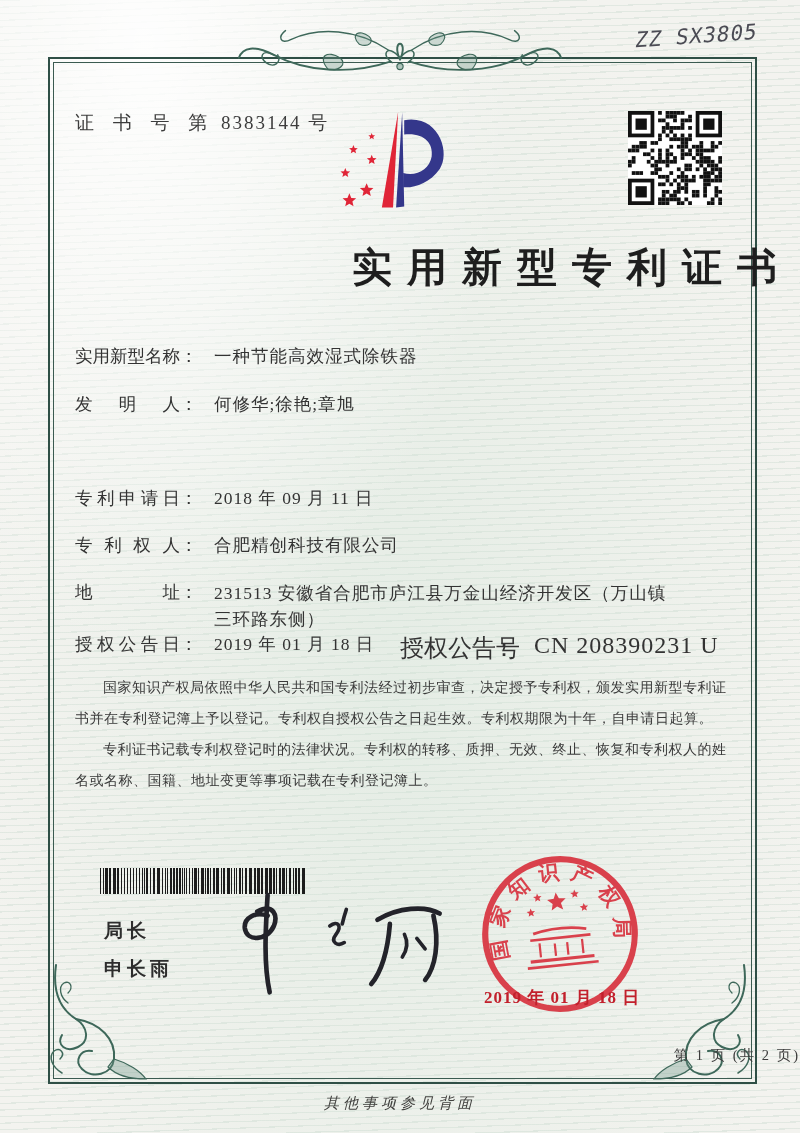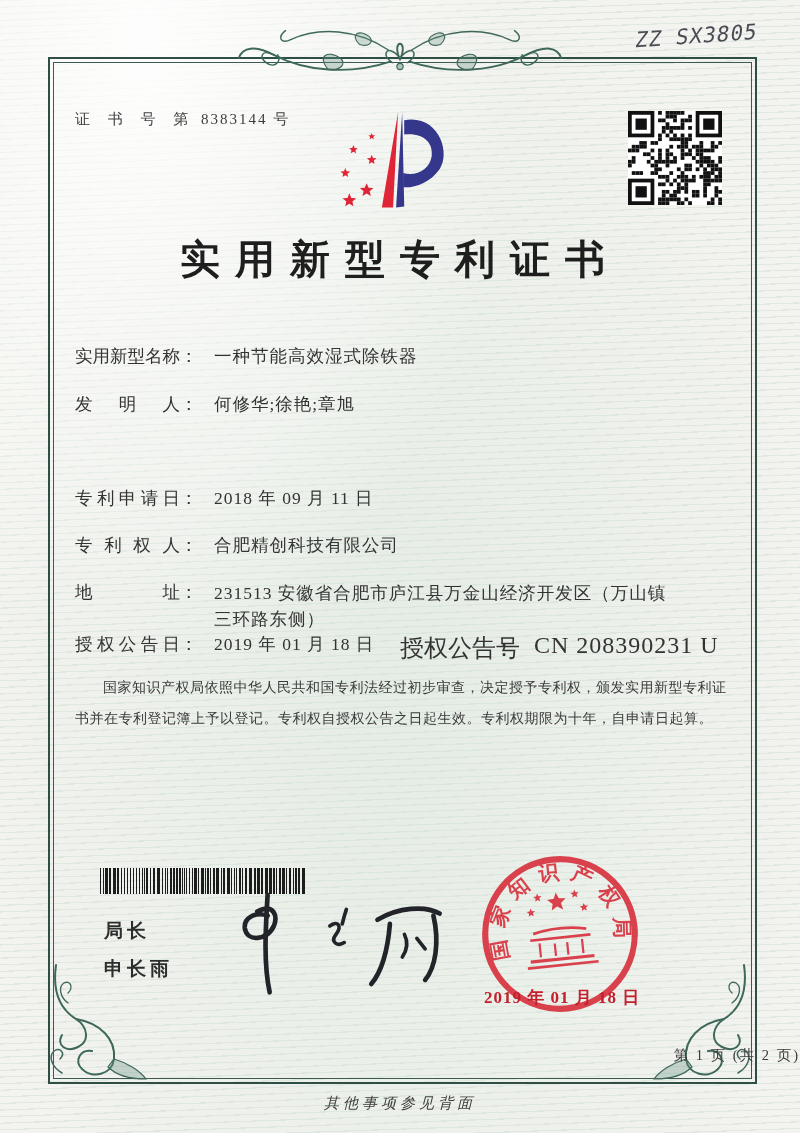--- a/index.html
+++ b/index.html
@@ -9,25 +9,25 @@
     background-image:
       radial-gradient(ellipse at 18% 4%, rgba(255,255,255,.9), rgba(255,255,255,0) 40%),
       radial-gradient(ellipse at 50% 62%, rgba(205,226,212,.38), rgba(205,226,212,0) 75%),
       repeating-linear-gradient(178deg, rgba(138,178,158,.17) 0 1.2px, rgba(255,255,255,0) 1.2px 6.6px);
   }
   .frame{position:absolute;left:48px;top:57px;width:705px;height:1023px;border:2.5px solid #2f4f46;}
   .frame::after{content:"";position:absolute;inset:3px;border:1px solid #3b5b51;}
   .orn{position:absolute;pointer-events:none;}
   .handwritten{position:absolute;right:42px;top:24px;font-family:"DejaVu Sans Mono",monospace;
     font-size:21px;color:#4b4b54;letter-spacing:1px;transform:rotate(-4deg) skewX(-12deg);}
-  .cert-no{position:absolute;left:75px;top:110px;font-size:15px;color:#3c3c3c;letter-spacing:2px;}
+  .cert-no{position:absolute;left:75px;top:110px;font-size:19px;color:#3c3c3c;letter-spacing:2px;}
   .cert-no .pre{letter-spacing:7px;}
   .logo{position:absolute;left:325px;top:106px;width:132px;height:132px;}
   .qr{position:absolute;left:628px;top:111px;width:94px;height:94px;}
-  .title{position:absolute;left:0;right:0;top:232px;margin:0;text-align:center;
+  .title{position:absolute;left:0;right:0;top:232px;margin:8px;text-align:right;
     font-size:40px;font-weight:700;letter-spacing:15px;color:#1e1e1e;}
   .frow{position:absolute;left:75px;font-size:17.5px;color:#333;white-space:nowrap;}
   .flabel{display:inline-block;vertical-align:top;}
   .jt{display:inline-block;width:105px;text-align:justify;text-align-last:justify;}
   .colon{display:inline-block;}
   .fvalue{display:inline-block;margin-left:12px;letter-spacing:1px;}
   .r0{top:344px}.r1{top:392px}.r2{top:439px}.r3{top:486px}.r4{top:533px}
   .r5{top:580px}.r6{top:632px}
   .r6b{position:absolute;left:400px;top:632px;font-size:24px;color:#333;white-space:nowrap;}
   .r6b .jt{width:92px;}
@@ -354,20 +354,21 @@
     <span class="flabel"><span class="jt">授权公告日</span><span class="colon">：</span></span>
     <span class="fvalue">2019 年 01 月 18 日</span>
   </div>
   <div class="r6b">
     <span class="flabel"><span class="jt">授权公告号</span><span class="colon">：</span></span>
     <span class="fvalue">CN 208390231 U</span>
   </div>
 
   <div class="paras">
     <p>国家知识产权局依照中华人民共和国专利法经过初步审查，决定授予专利权，颁发实用新型专利证书并在专利登记簿上予以登记。专利权自授权公告之日起生效。专利权期限为十年，自申请日起算。</p>
+    <p>专利证书记载专利权登记时的法律状况。专利权的转移、质押、无效、终止、恢复和专利权人的姓名或名称、国籍、地址变更等事项记载在专利登记簿上。</p>
   </div>
 
   <svg class="barcode" id="barcode" viewBox="0 0 207 26" preserveAspectRatio="none">
       <rect x="0" y="0" width="1" height="26" fill="#1c1c1c"></rect>
       <rect x="3" y="0" width="1" height="26" fill="#1c1c1c"></rect>
       <rect x="5" y="0" width="3" height="26" fill="#1c1c1c"></rect>
       <rect x="9" y="0" width="2" height="26" fill="#1c1c1c"></rect>
       <rect x="13" y="0" width="3" height="26" fill="#1c1c1c"></rect>
       <rect x="17" y="0" width="2" height="26" fill="#1c1c1c"></rect>
       <rect x="21" y="0" width="1" height="26" fill="#1c1c1c"></rect>

